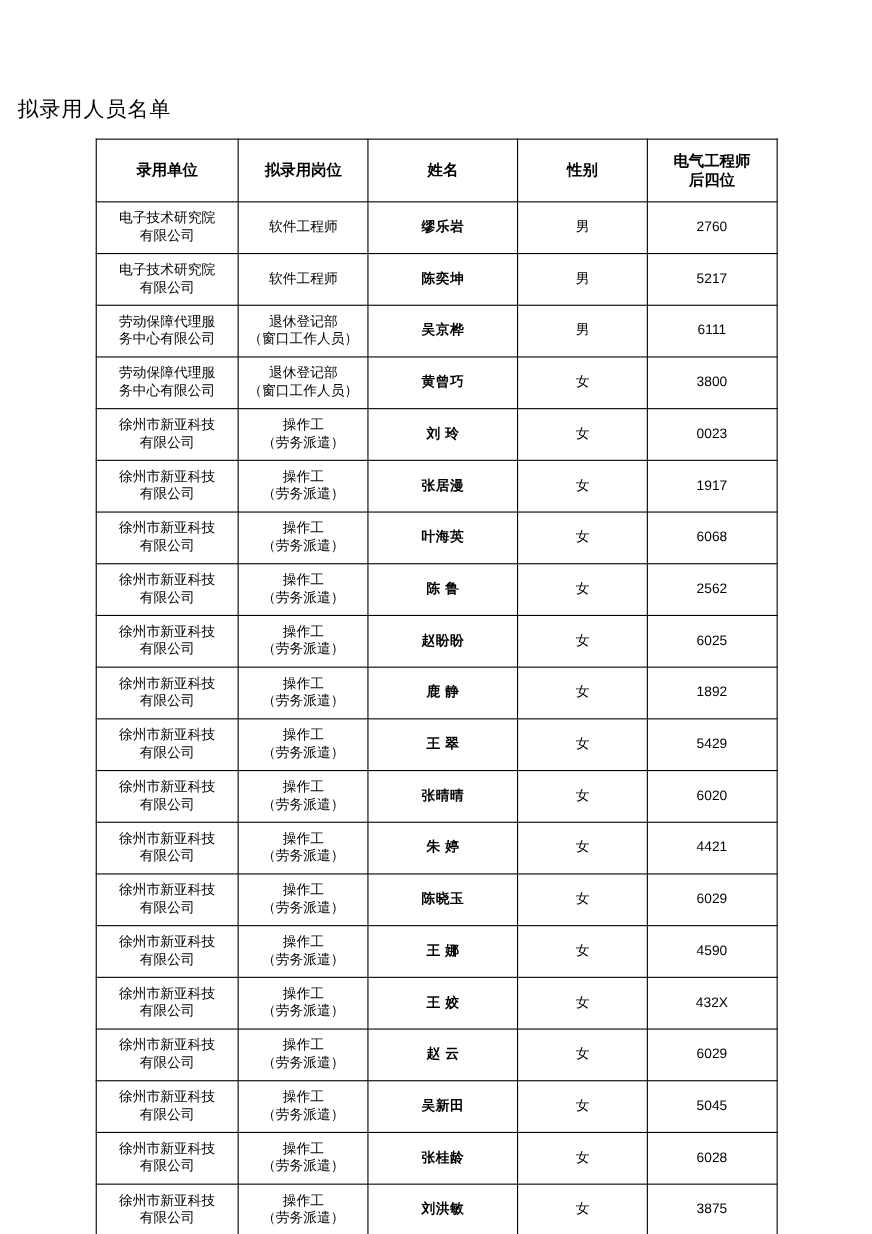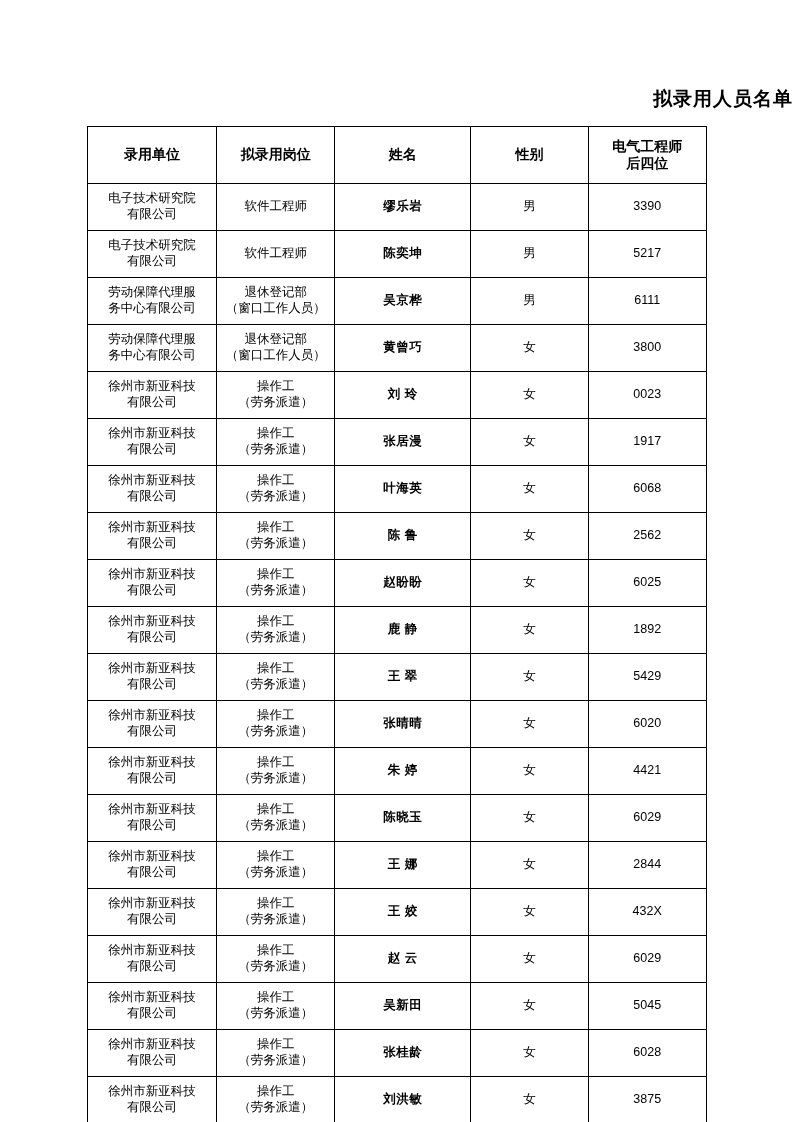--- a/index.html
+++ b/index.html
@@ -15,28 +15,29 @@
     position: relative;
   }
   .page {
     width: 793px;
     height: 1122px;
     box-sizing: border-box;
     padding: 0;
     position: relative;
   }
   .doc-title {
-    text-align: right;
+    text-align: left;
     font-size: 19px;
-    font-weight: bold;
+    font-weight: normal;
     letter-spacing: 1px;
     margin: 0;
     padding-top: 86px;
     padding-bottom: 14px;
     font-family: "Liberation Sans", "DejaVu Sans", sans-serif;
+    padding-left: 16px;
   }
   .table-wrap {
     width: 620px;
     margin: 0 auto;
   }
   table.roster {
     border-collapse: collapse;
     width: 100%;
     table-layout: fixed;
   }
@@ -117,21 +118,21 @@
           <tr>
             <td>
               <span class="cell-line">电子技术研究院</span>
               <span class="cell-line">有限公司</span>
             </td>
             <td>
               <span class="cell-line">软件工程师</span>
             </td>
             <td class="name-cell">缪乐岩</td>
             <td>男</td>
-            <td class="id-cell">3390</td>
+            <td class="id-cell">2760</td>
           </tr>
           <tr>
             <td>
               <span class="cell-line">电子技术研究院</span>
               <span class="cell-line">有限公司</span>
             </td>
             <td>
               <span class="cell-line">软件工程师</span>
             </td>
             <td class="name-cell">陈奕坤</td>
@@ -298,21 +299,21 @@
             <td>
               <span class="cell-line">徐州市新亚科技</span>
               <span class="cell-line">有限公司</span>
             </td>
             <td>
               <span class="cell-line">操作工</span>
               <span class="cell-line">（劳务派遣）</span>
             </td>
             <td class="name-cell">王 娜</td>
             <td>女</td>
-            <td class="id-cell">2844</td>
+            <td class="id-cell">4590</td>
           </tr>
           <tr>
             <td>
               <span class="cell-line">徐州市新亚科技</span>
               <span class="cell-line">有限公司</span>
             </td>
             <td>
               <span class="cell-line">操作工</span>
               <span class="cell-line">（劳务派遣）</span>
             </td>

